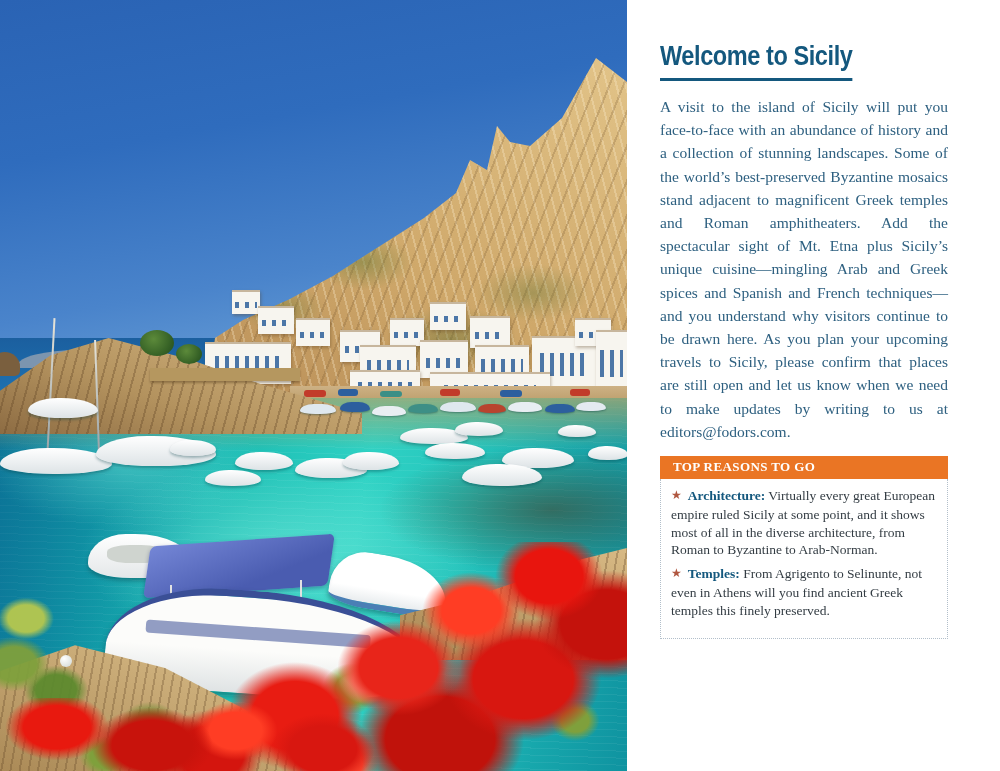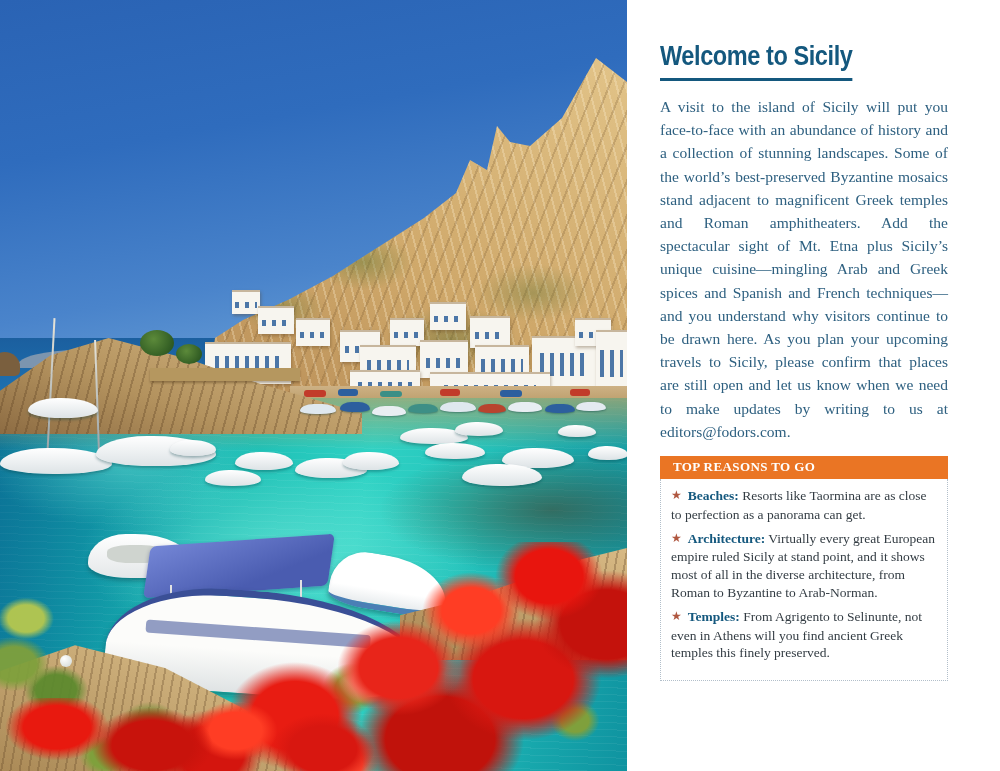--- a/index.html
+++ b/index.html
@@ -225,27 +225,24 @@
     <div class="flowers-main"></div>
     <div class="flowers-left"></div>
   </div>
 
   <main class="content">
     <h1>Welcome to Sicily</h1>
     <p class="intro">A visit to the island of Sicily will put you face-to-face with an abundance of history and a collection of stunning landscapes. Some of the world’s best-preserved Byzantine mosaics stand adjacent to magnificent Greek temples and Roman amphitheaters. Add the spectacular sight of Mt. Etna plus Sicily’s unique cuisine—mingling Arab and Greek spices and Spanish and French techniques—and you understand why visitors continue to be drawn here. As you plan your upcoming travels to Sicily, please confirm that places are still open and let us know when we need to make updates by writing to us at editors@fodors.com.</p>
     <section>
       <header class="banner">TOP REASONS TO GO</header>
       <ul class="reasons">
+
+
     <li class="reason">
-      <span class="star">★ </span><b class="label">Beaches:</b><span> Resorts like Taormina are as close to perfection as a panorama can get.</span>
-    </li>
-
-
-    <li class="reason">
-      <span class="star">★ </span><b class="label">Architecture:</b><span> Virtually every great European empire ruled Sicily at stand point, and it shows most of all in the diverse architecture, from Roman to Byzantine to Arab-Norman.</span>
+      <span class="star">★ </span><b class="label">Architecture:</b><span> Virtually every great European empire ruled Sicily at some point, and it shows most of all in the diverse architecture, from Roman to Byzantine to Arab-Norman.</span>
     </li>
 
     <li class="reason">
       <span class="star">★ </span><b class="label">Temples:</b><span> From Agrigento to Selinunte, not even in Athens will you find ancient Greek temples this finely preserved.</span>
     </li>
   </ul>
     </section>
   </main>
 
 </div>

